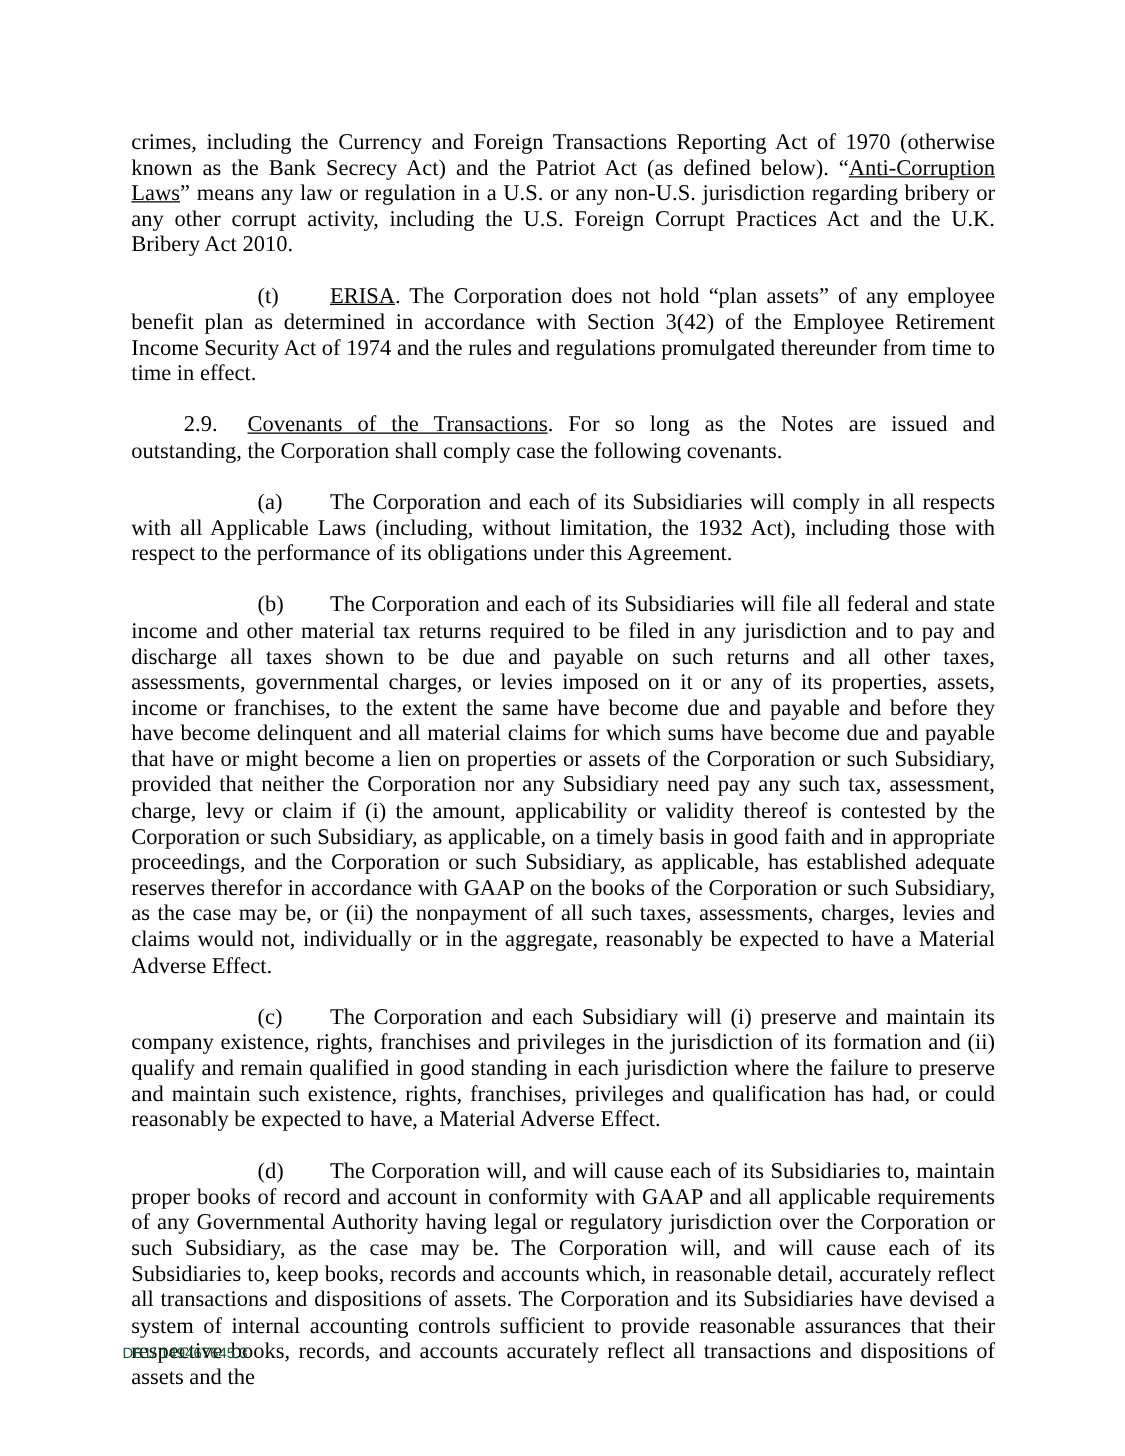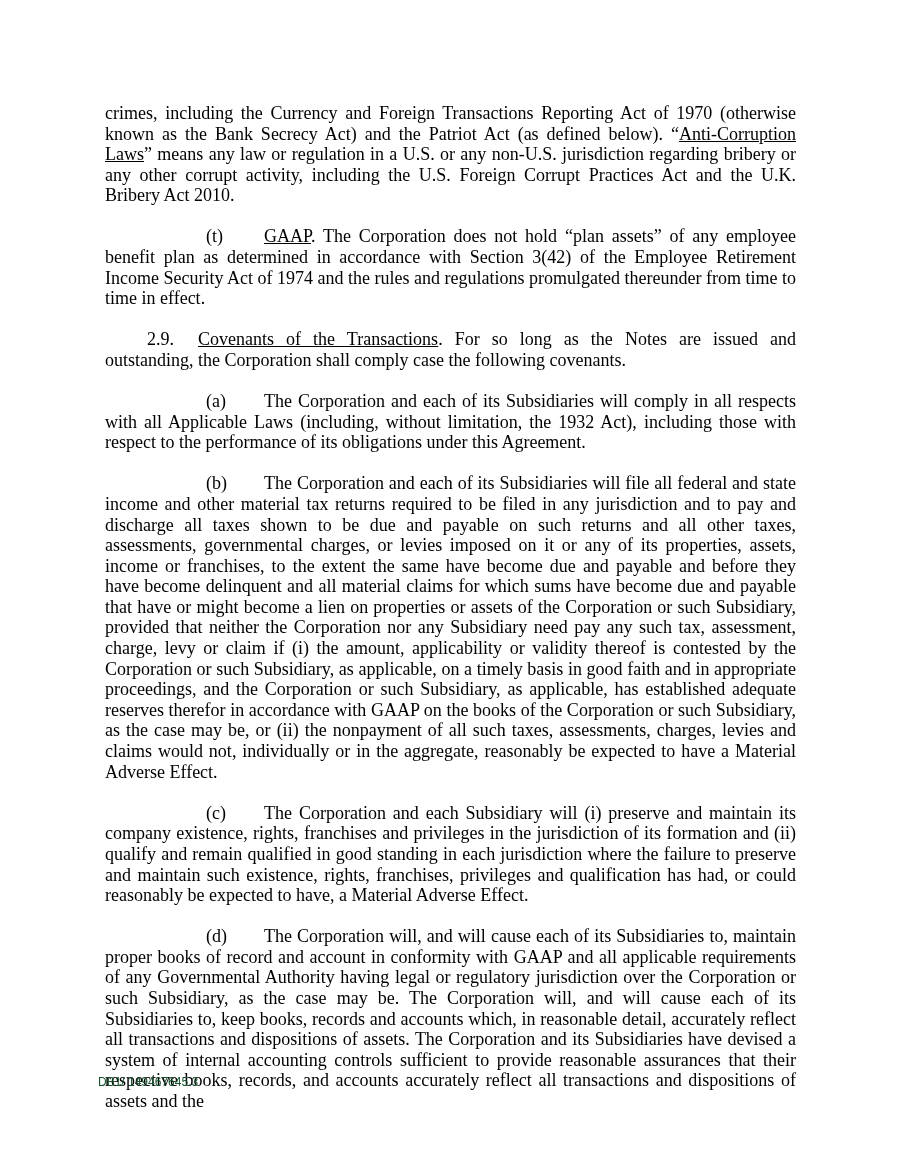--- a/index.html
+++ b/index.html
@@ -47,21 +47,21 @@
     font-size: 12px;
     color: #14532d;
   }
 </style>
 </head>
 <body>
 
 <div class="page">
   <div class="doc-body" id="doc-body">
       <p class="para indent-none"><span>crimes, including the Currency and Foreign Transactions Reporting Act of 1970 (otherwise known as the Bank Secrecy Act) and the Patriot Act (as defined below). “</span><span class="u">Anti-Corruption Laws</span><span>” means any law or regulation in a U.S. or any non-U.S. jurisdiction regarding bribery or any other corrupt activity, including the U.S. Foreign Corrupt Practices Act and the U.K. Bribery Act 2010.</span></p>
-      <p class="para indent-letter"><span class="plabel plabel-letter">(t)</span><span class="u">GAAP</span><span>.  The Corporation does not hold “plan assets” of any employee benefit plan as determined in accordance with Section 3(42) of the Employee Retirement Income Security Act of 1974 and the rules and regulations promulgated thereunder from time to time in effect.</span></p>
+      <p class="para indent-letter"><span class="plabel plabel-letter">(t)</span><span class="u">ERISA</span><span>.  The Corporation does not hold “plan assets” of any employee benefit plan as determined in accordance with Section 3(42) of the Employee Retirement Income Security Act of 1974 and the rules and regulations promulgated thereunder from time to time in effect.</span></p>
       <p class="para indent-section"><span class="plabel plabel-section">2.9.</span><span class="u">Covenants of the Transactions</span><span>. For so long as the Notes are issued and outstanding, the Corporation shall comply case the following covenants.</span></p>
       <p class="para indent-letter"><span class="plabel plabel-letter">(a)</span><span>The Corporation and each of its Subsidiaries will comply in all respects with all Applicable Laws (including, without limitation, the 1932 Act), including those with respect to the performance of its obligations under this Agreement.</span></p>
       <p class="para indent-letter"><span class="plabel plabel-letter">(b)</span><span>The Corporation and each of its Subsidiaries will file all federal and state income and other material tax returns required to be filed in any jurisdiction and to pay and discharge all taxes shown to be due and payable on such returns and all other taxes, assessments, governmental charges, or levies imposed on it or any of its properties, assets, income or franchises, to the extent the same have become due and payable and before they have become delinquent and all material claims for which sums have become due and payable that have or might become a lien on properties or assets of the Corporation or such Subsidiary, provided that neither the Corporation nor any Subsidiary need pay any such tax, assessment, charge, levy or claim if (i) the amount, applicability or validity thereof is contested by the Corporation or such Subsidiary, as applicable, on a timely basis in good faith and in appropriate proceedings, and the Corporation or such Subsidiary, as applicable, has established adequate reserves therefor in accordance with GAAP on the books of the Corporation or such Subsidiary, as the case may be, or (ii) the nonpayment of all such taxes, assessments, charges, levies and claims would not, individually or in the aggregate, reasonably be expected to have a Material Adverse Effect.</span></p>
       <p class="para indent-letter"><span class="plabel plabel-letter">(c)</span><span>The Corporation and each Subsidiary will (i) preserve and maintain its company existence, rights, franchises and privileges in the jurisdiction of its formation and (ii) qualify and remain qualified in good standing in each jurisdiction where the failure to preserve and maintain such existence, rights, franchises, privileges and qualification has had, or could reasonably be expected to have, a Material Adverse Effect.</span></p>
       <p class="para indent-letter"><span class="plabel plabel-letter">(d)</span><span>The Corporation will, and will cause each of its Subsidiaries to, maintain proper books of record and account in conformity with GAAP and all applicable requirements of any Governmental Authority having legal or regulatory jurisdiction over the Corporation or such Subsidiary, as the case may be. The Corporation will, and will cause each of its Subsidiaries to, keep books, records and accounts which, in reasonable detail, accurately reflect all transactions and dispositions of assets. The Corporation and its Subsidiaries have devised a system of internal accounting controls sufficient to provide reasonable assurances that their respective books, records, and accounts accurately reflect all transactions and dispositions of assets and the</span></p>
     </div>
   <div class="footer">DB1/ 149467645.3</div>
 </div>
 
 </body></html>

